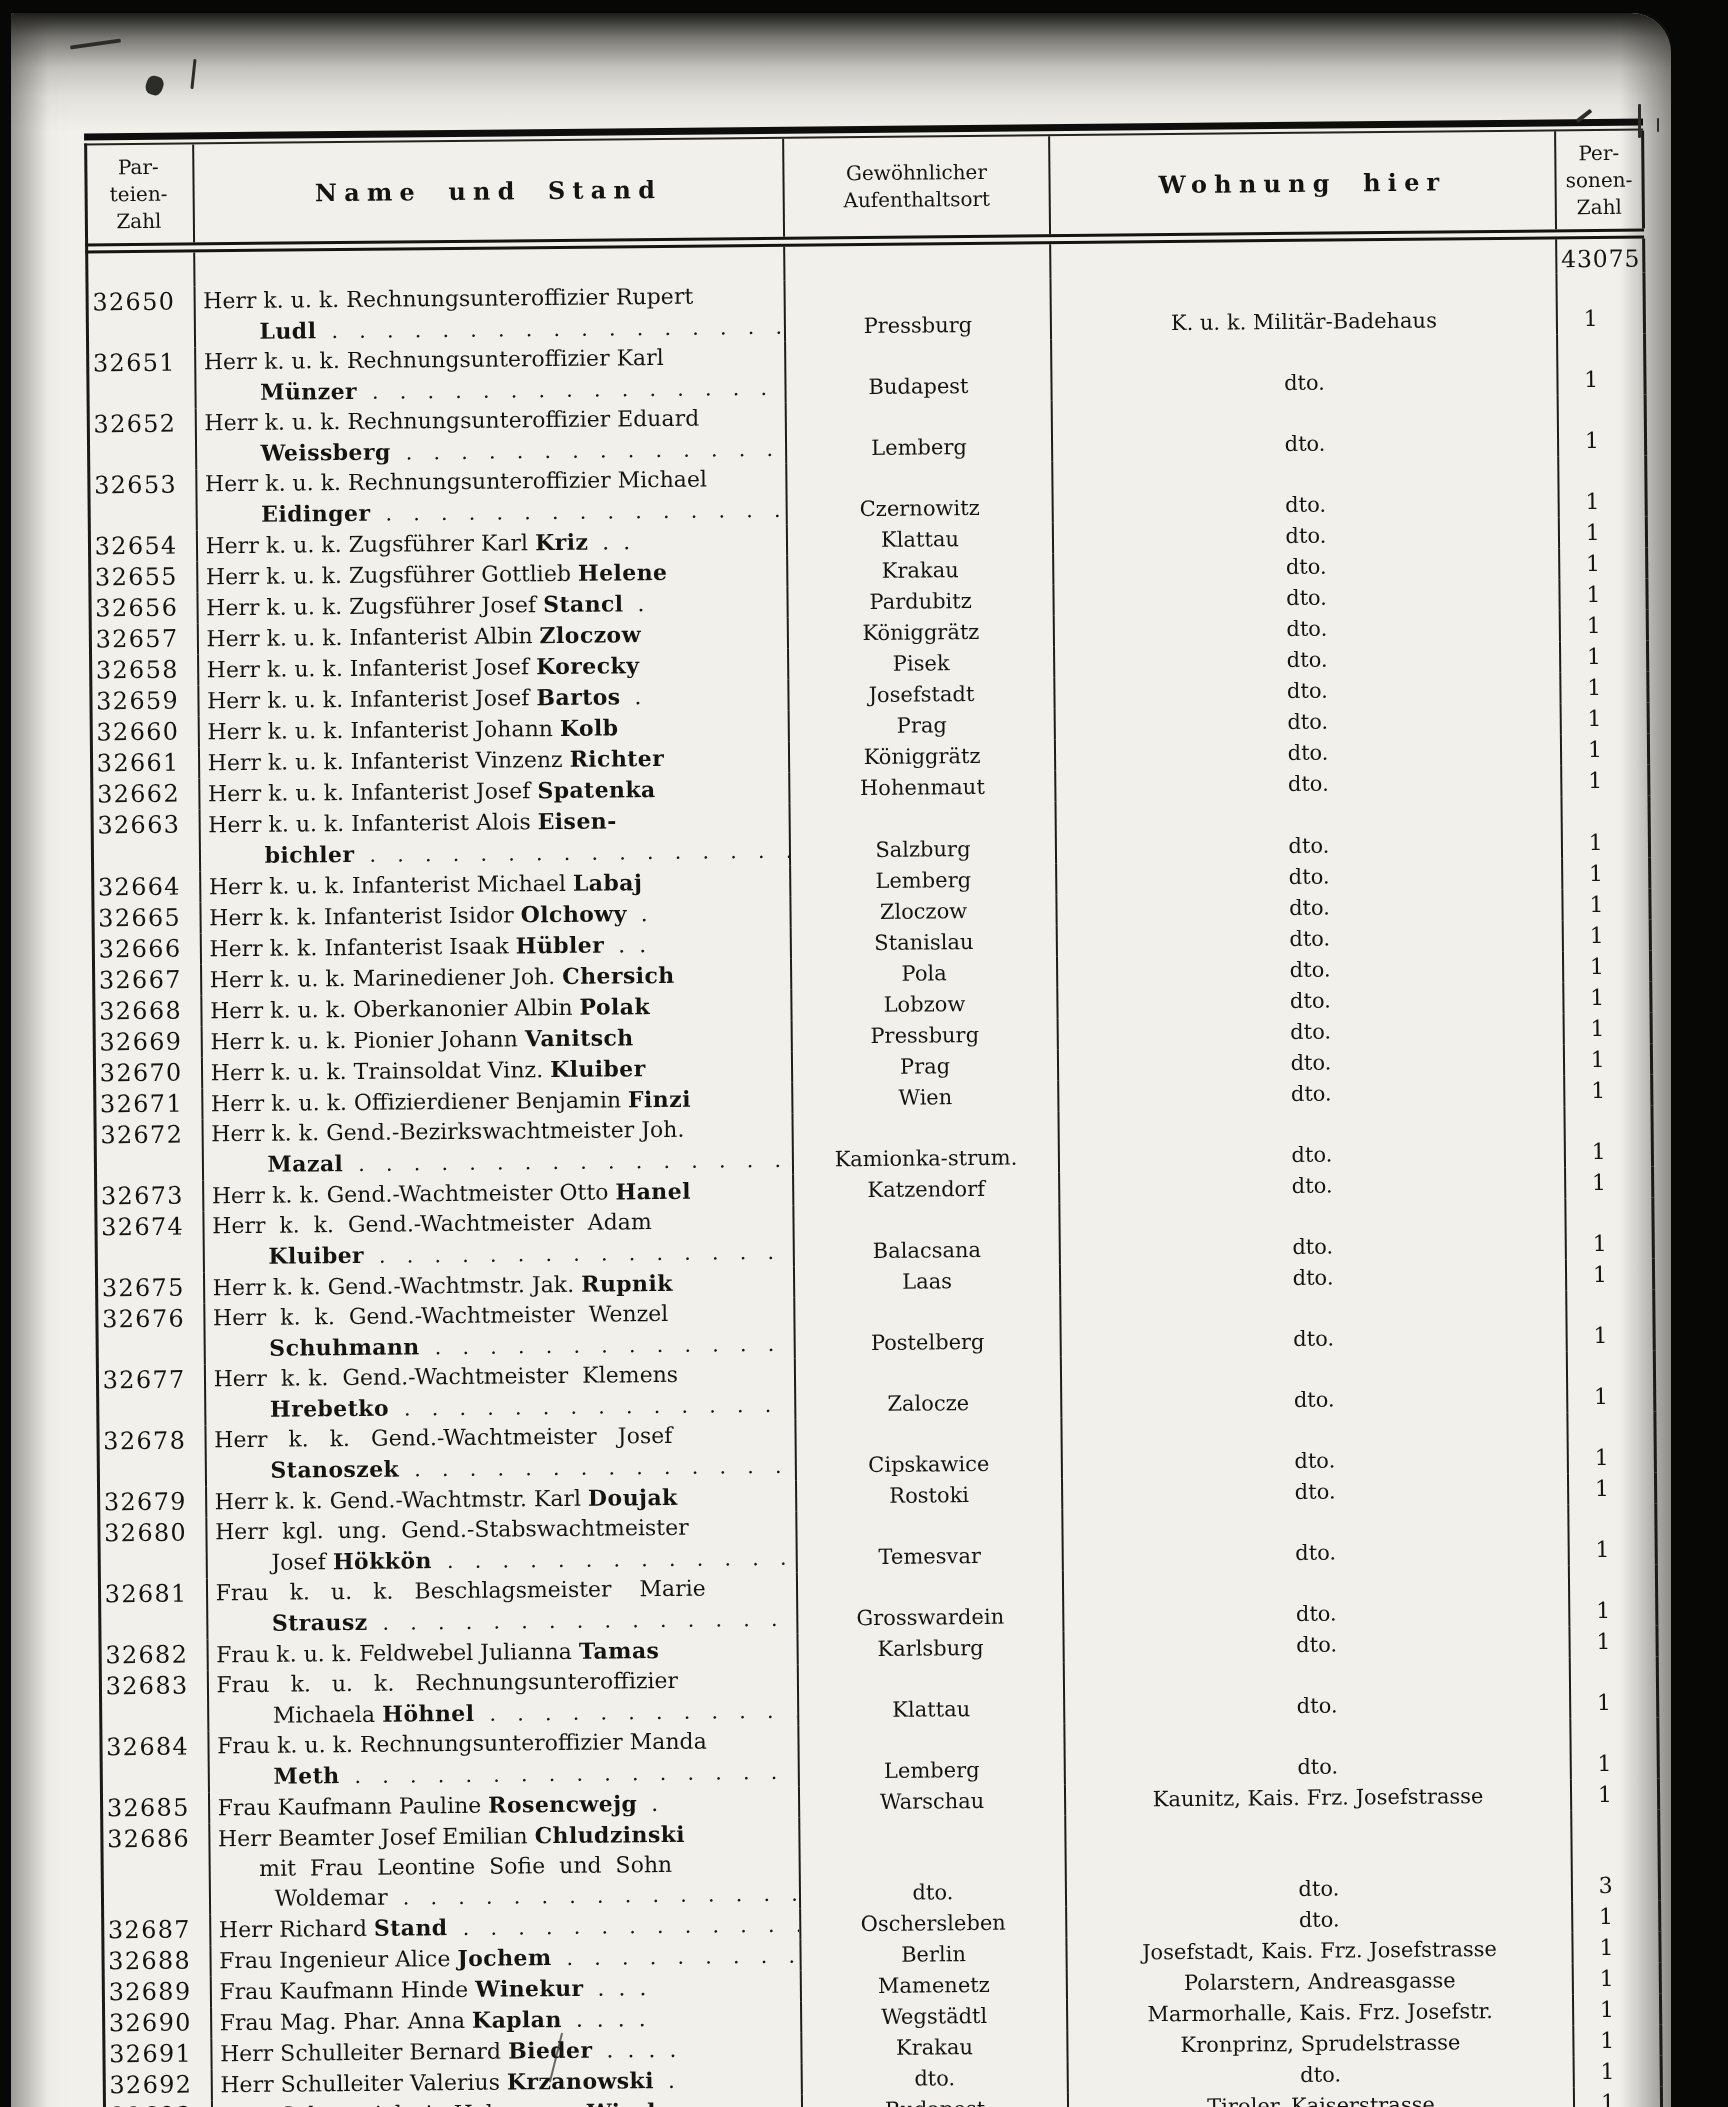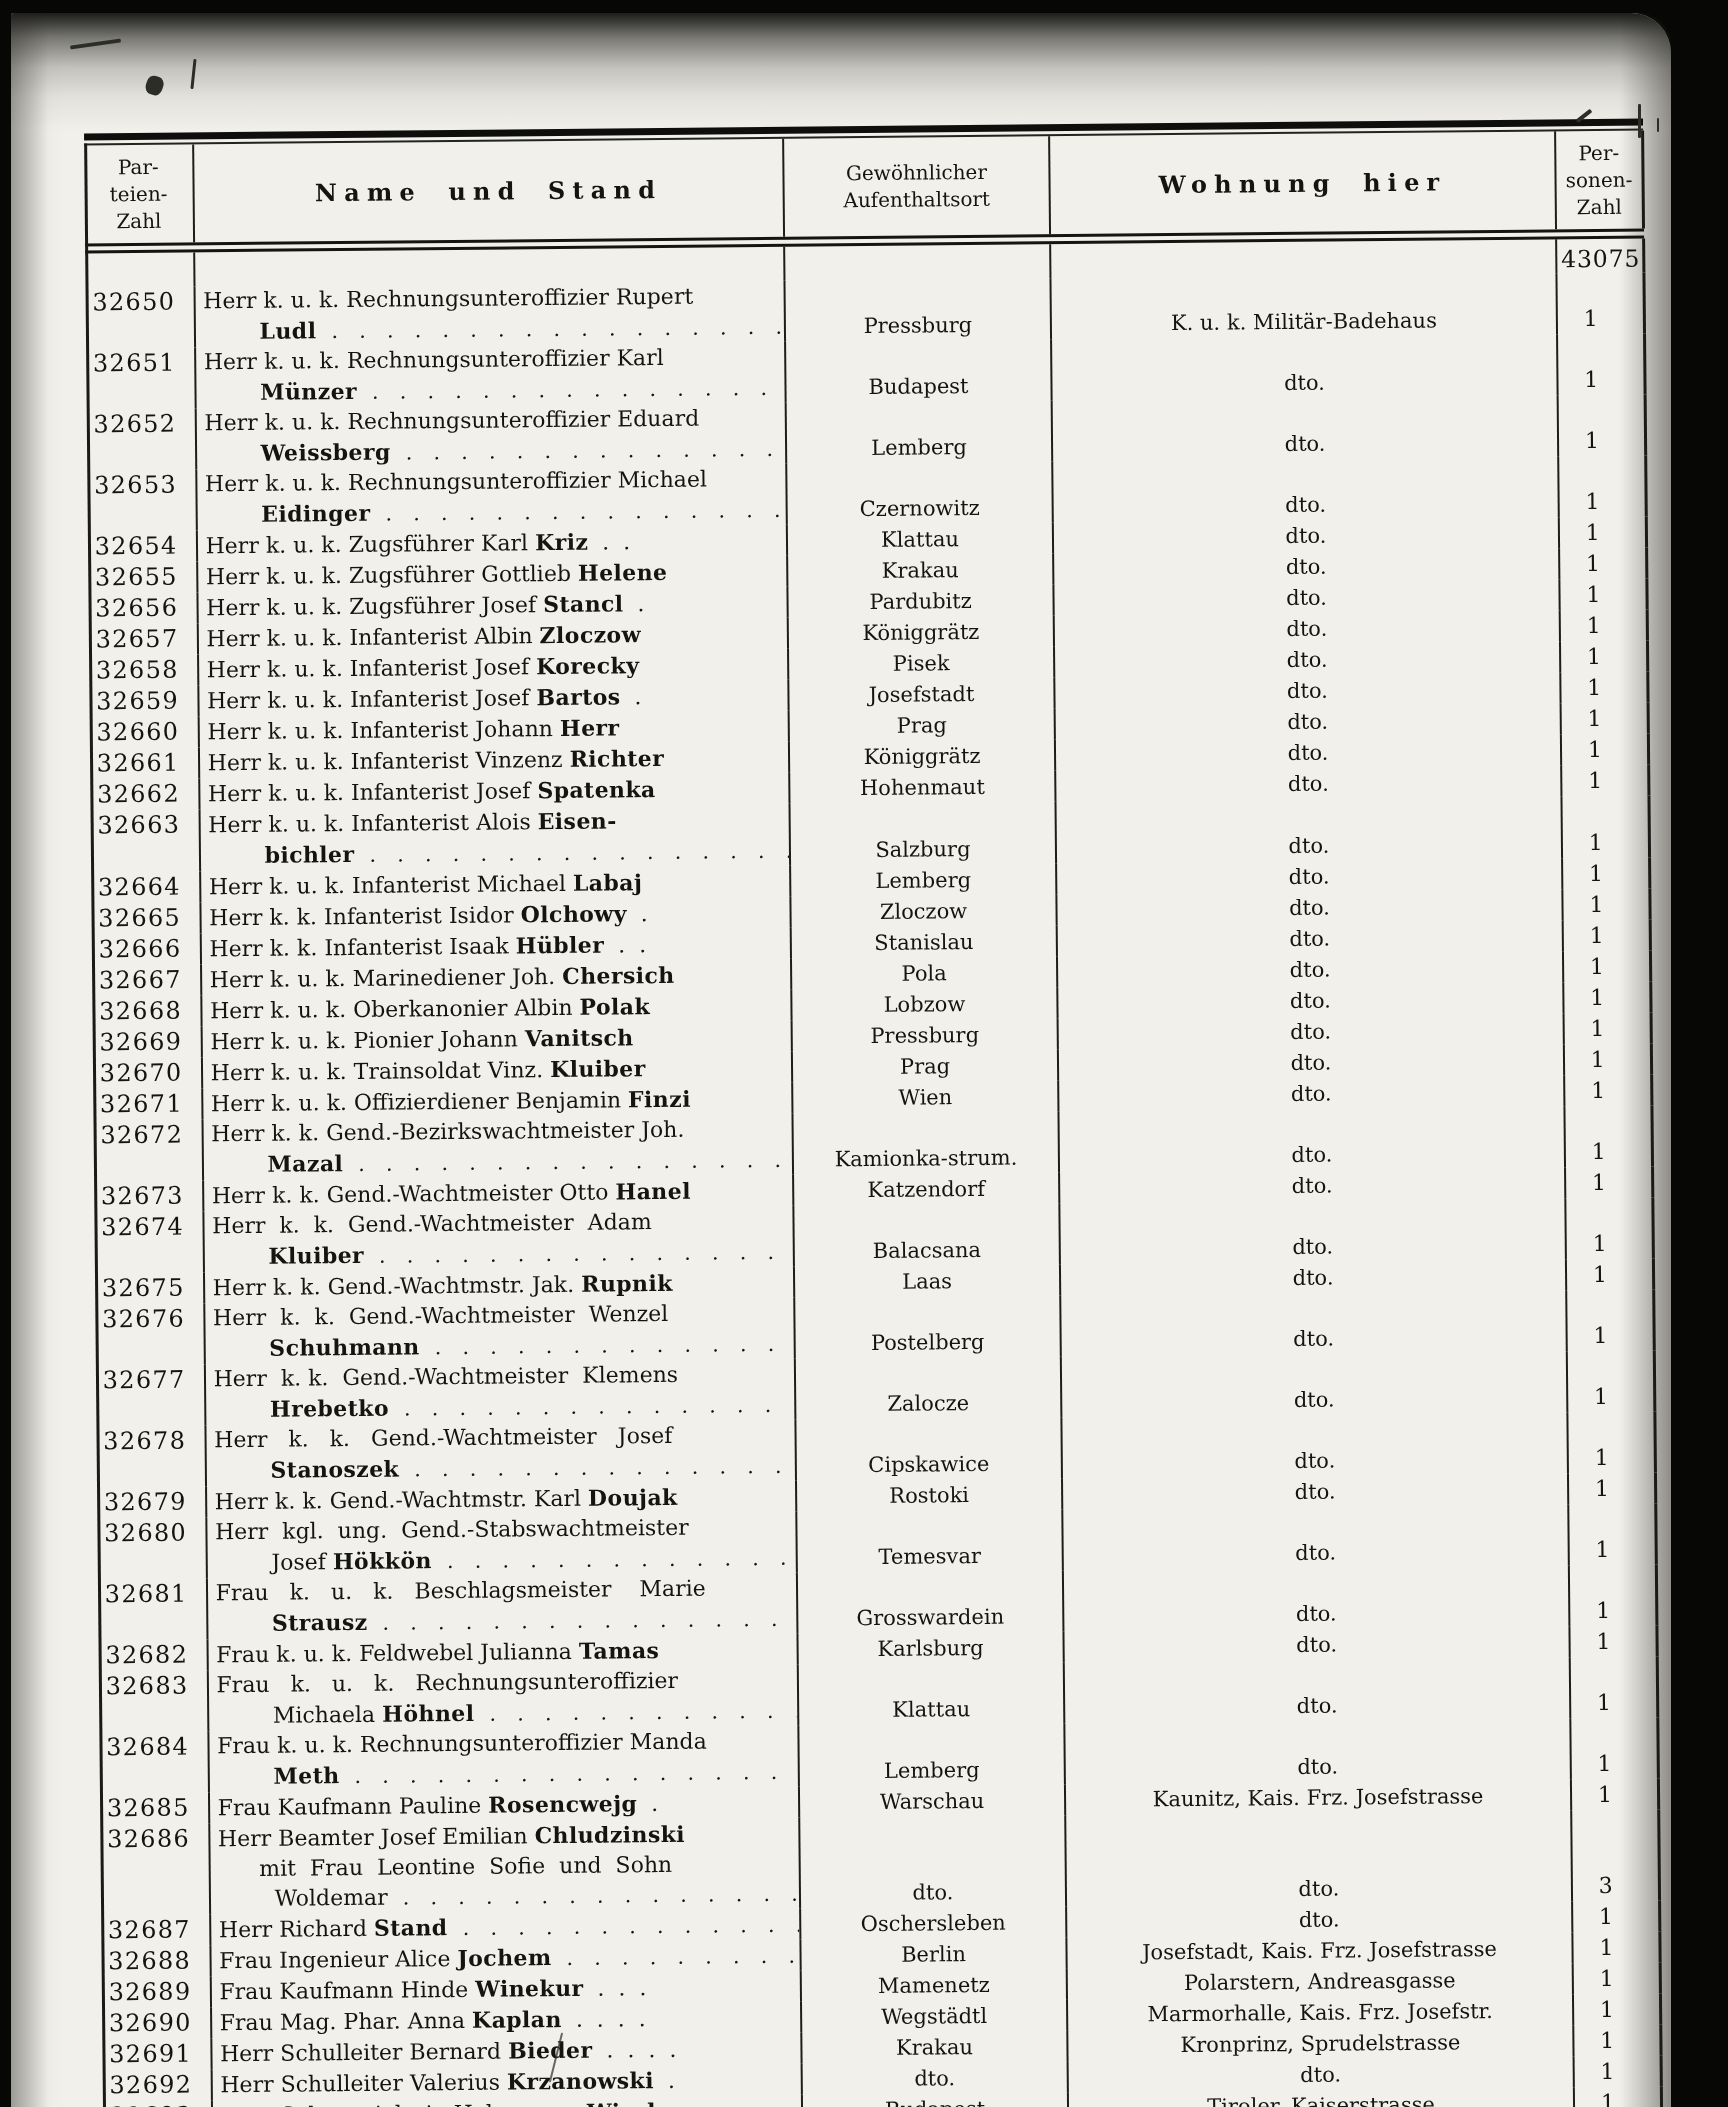--- a/index.html
+++ b/index.html
@@ -249,21 +249,21 @@
             </div>
             <div class="cell c3 c-ort">Josefstadt</div>
             <div class="cell c4 c-woh">dto.</div>
             <div class="cell c5 c-pers">1</div>
           </div>
           <div class="cols entry">
             <div class="cell c1 c-no">32660</div>
             <div class="cell c2 c-name">
               <div class="nline">
                 <div class="t">Herr k. u. k. Infanterist Johann </div>
-                <div class="b">Herr</div>
+                <div class="b">Kolb</div>
               </div>
             </div>
             <div class="cell c3 c-ort">Prag</div>
             <div class="cell c4 c-woh">dto.</div>
             <div class="cell c5 c-pers">1</div>
           </div>
           <div class="cols entry">
             <div class="cell c1 c-no">32661</div>
             <div class="cell c2 c-name">
               <div class="nline">

